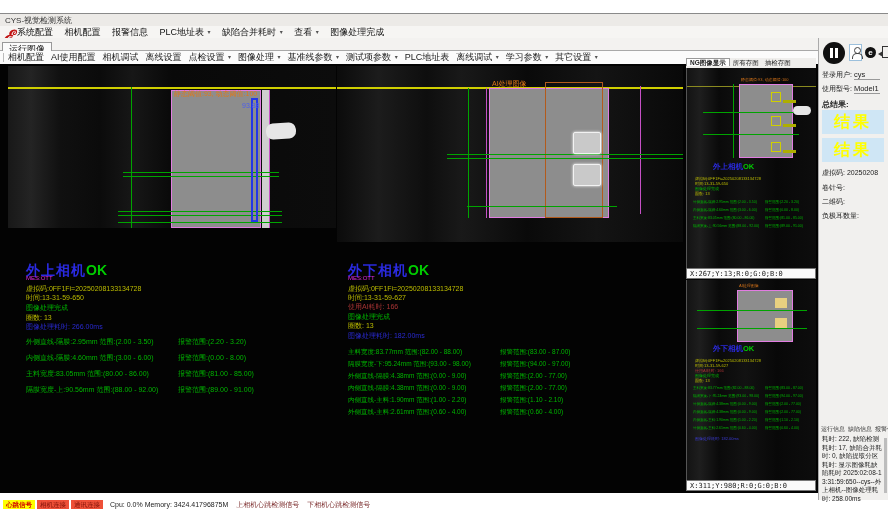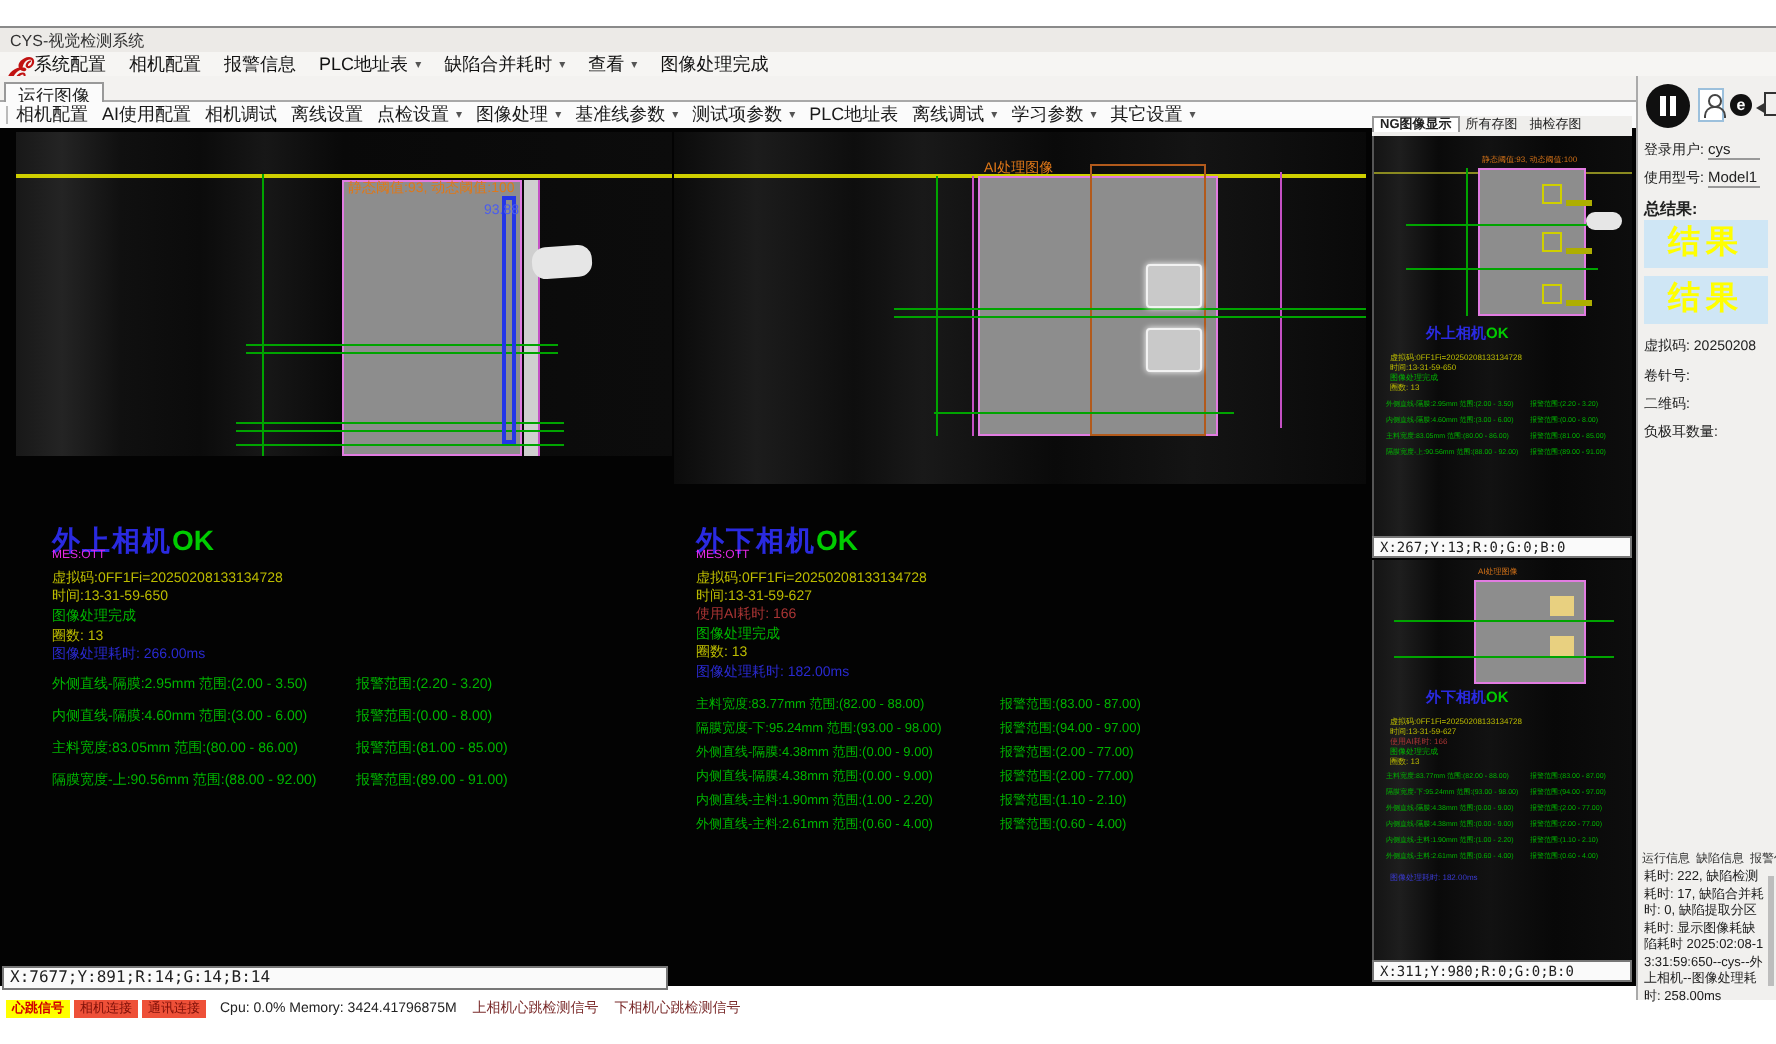--- a/index.html
+++ b/index.html
@@ -185,21 +185,20 @@
       <div class="mrow" style="left:0;top:110px;font-size:6.5px;">外侧直线-隔膜:4.38mm 范围:(0.00 - 9.00)</div>
       <div class="mrow" style="left:152px;top:110px;font-size:6.5px;">报警范围:(2.00 - 77.00)</div>
       <div class="mrow" style="left:0;top:122px;font-size:6.5px;">内侧直线-隔膜:4.38mm 范围:(0.00 - 9.00)</div>
       <div class="mrow" style="left:152px;top:122px;font-size:6.5px;">报警范围:(2.00 - 77.00)</div>
       <div class="mrow" style="left:0;top:134px;font-size:6.5px;">内侧直线-主料:1.90mm 范围:(1.00 - 2.20)</div>
       <div class="mrow" style="left:152px;top:134px;font-size:6.5px;">报警范围:(1.10 - 2.10)</div>
       <div class="mrow" style="left:0;top:146px;font-size:6.5px;">外侧直线-主料:2.61mm 范围:(0.60 - 4.00)</div>
       <div class="mrow" style="left:152px;top:146px;font-size:6.5px;">报警范围:(0.60 - 4.00)</div>
     </div>
 
-    <div class="coordbar" style="left:1px;top:419px;width:333px;">X:7677;Y:891;R:14;G:14;B:14</div>
   </div>
 
   <div class="abs thumbs">
     <div class="thumbtabs">
       <span class="active">NG图像显示</span><span>所有存图</span><span>抽检存图</span>
     </div>
 
     <div class="thumb" style="top:10px;">
       <div class="yline" style="top:18px;height:1px;background:#8a8a20;"></div>
       <div class="product" style="left:52px;top:16px;width:54px;height:74px;"></div>

